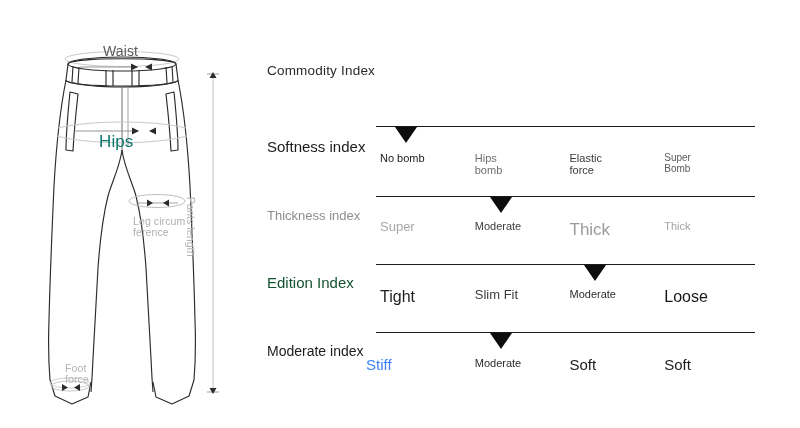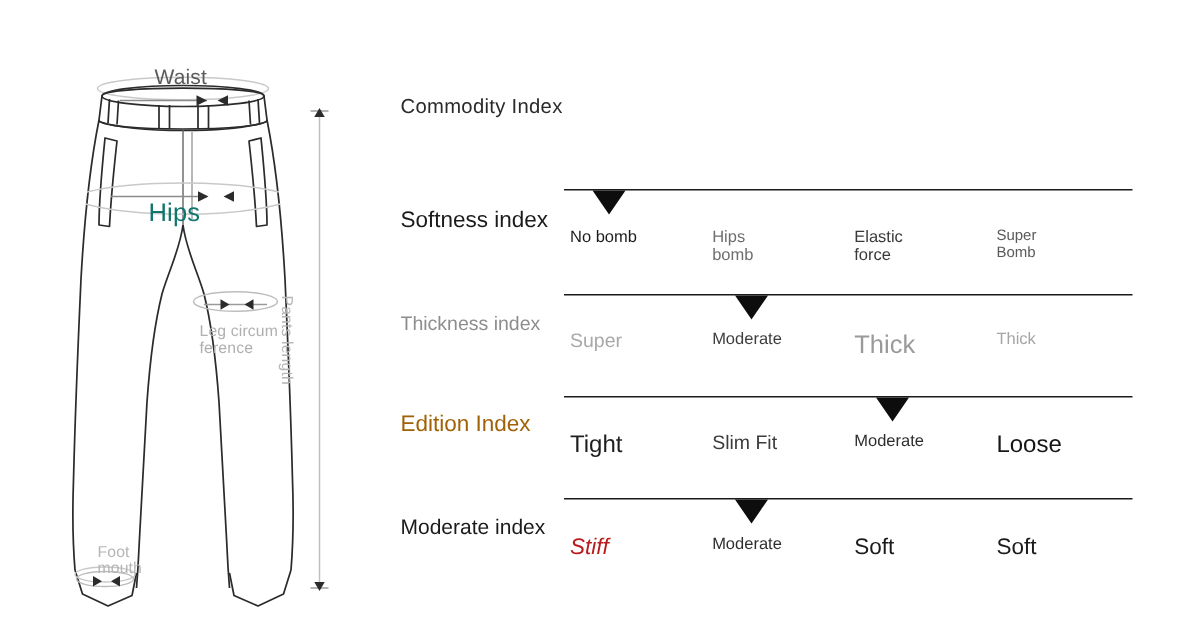--- a/index.html
+++ b/index.html
@@ -155,21 +155,21 @@
     </svg>
 
     <div class="diagram-label" id="label-waist">Waist</div>
 
     <div class="diagram-label" id="label-hips">Hips</div>
 
     <div class="diagram-label" id="label-legcirc">Leg circum
 ference</div>
 
     <div class="diagram-label" id="label-footmouth">Foot
-mouth</div>
+force</div>
 
     <div class="diagram-label" id="label-pantslen">Pants
 length</div>
   </div>
 
   <div id="chart-panel">
 
     <div id="commodity-kicker">Commodity Index</div>
 
 
@@ -189,32 +189,32 @@
         <div class="row" style="top: 0px;">
           <div class="row-label" style="top: 208px; color: rgb(141, 141, 141); font-size: 13px;">Thickness index</div>
           <div class="row-line" style="top: 196px; border-top-color: rgb(27, 27, 27);"></div>
           <div class="tick" style="top: 220px; left: 122px; width: 88.75px; color: rgb(168, 168, 168); font-size: 13px;">Super</div>
           <div class="tick" style="top: 220px; left: 216.75px; width: 88.75px; color: rgb(61, 61, 61); font-size: 11px;">Moderate</div>
           <div class="tick" style="top: 220px; left: 311.5px; width: 88.75px; color: rgb(154, 154, 154); font-size: 17px;">Thick</div>
           <div class="tick" style="top: 220px; left: 406.25px; width: 88.75px; color: rgb(165, 165, 165); font-size: 11px;">Thick</div>
           <div class="marker" title="Moderate" style="top: 197px; left: 231.7px; border-top-color: rgb(13, 13, 13);"></div>
         </div>
         <div class="row" style="top: 0px;">
-          <div class="row-label" style="top: 274px; color: #a16207; font-size: 15px;">Edition Index</div>
+          <div class="row-label" style="top: 274px; color: #14532d; font-size: 15px;">Edition Index</div>
           <div class="row-line" style="top: 264px; border-top-color: rgb(27, 27, 27);"></div>
           <div class="tick" style="top: 288px; left: 122px; width: 88.75px; color: rgb(30, 30, 30); font-size: 16px;">Tight</div>
           <div class="tick" style="top: 288px; left: 216.75px; width: 88.75px; color: rgb(60, 60, 60); font-size: 13px;">Slim Fit</div>
           <div class="tick" style="top: 288px; left: 311.5px; width: 88.75px; color: rgb(46, 46, 46); font-size: 11px;">Moderate</div>
           <div class="tick" style="top: 288px; left: 406.25px; width: 88.75px; color: rgb(22, 22, 22); font-size: 16px;">Loose</div>
           <div class="marker" title="Moderate" style="top: 265px; left: 326.45px; border-top-color: rgb(13, 13, 13);"></div>
         </div>
         <div class="row" style="top: 0px;">
           <div class="row-label" style="top: 343px; color: rgb(27, 27, 27); font-size: 14px;">Moderate index</div>
           <div class="row-line" style="top: 332px; border-top-color: rgb(27, 27, 27);"></div>
-          <div class="tick" style="top: 357px; left: 122px; width: 88.75px; color: #b91c1c; font-size: 15px; font-style: italic;">Stiff</div>
+          <div class="tick" style="top: 357px; left: 108px; width: 88.75px; color: #3b82f6; font-size: 15px;">Stiff</div>
           <div class="tick" style="top: 357px; left: 216.75px; width: 88.75px; color: rgb(46, 46, 46); font-size: 11px;">Moderate</div>
           <div class="tick" style="top: 357px; left: 311.5px; width: 88.75px; color: rgb(27, 27, 27); font-size: 15px;">Soft</div>
           <div class="tick" style="top: 357px; left: 406.25px; width: 88.75px; color: rgb(27, 27, 27); font-size: 15px;">Soft</div>
           <div class="marker" title="Moderate" style="top: 333px; left: 231.7px; border-top-color: rgb(13, 13, 13);"></div>
         </div>
       </div>
   </div>
 </div>
 
 </body></html>

